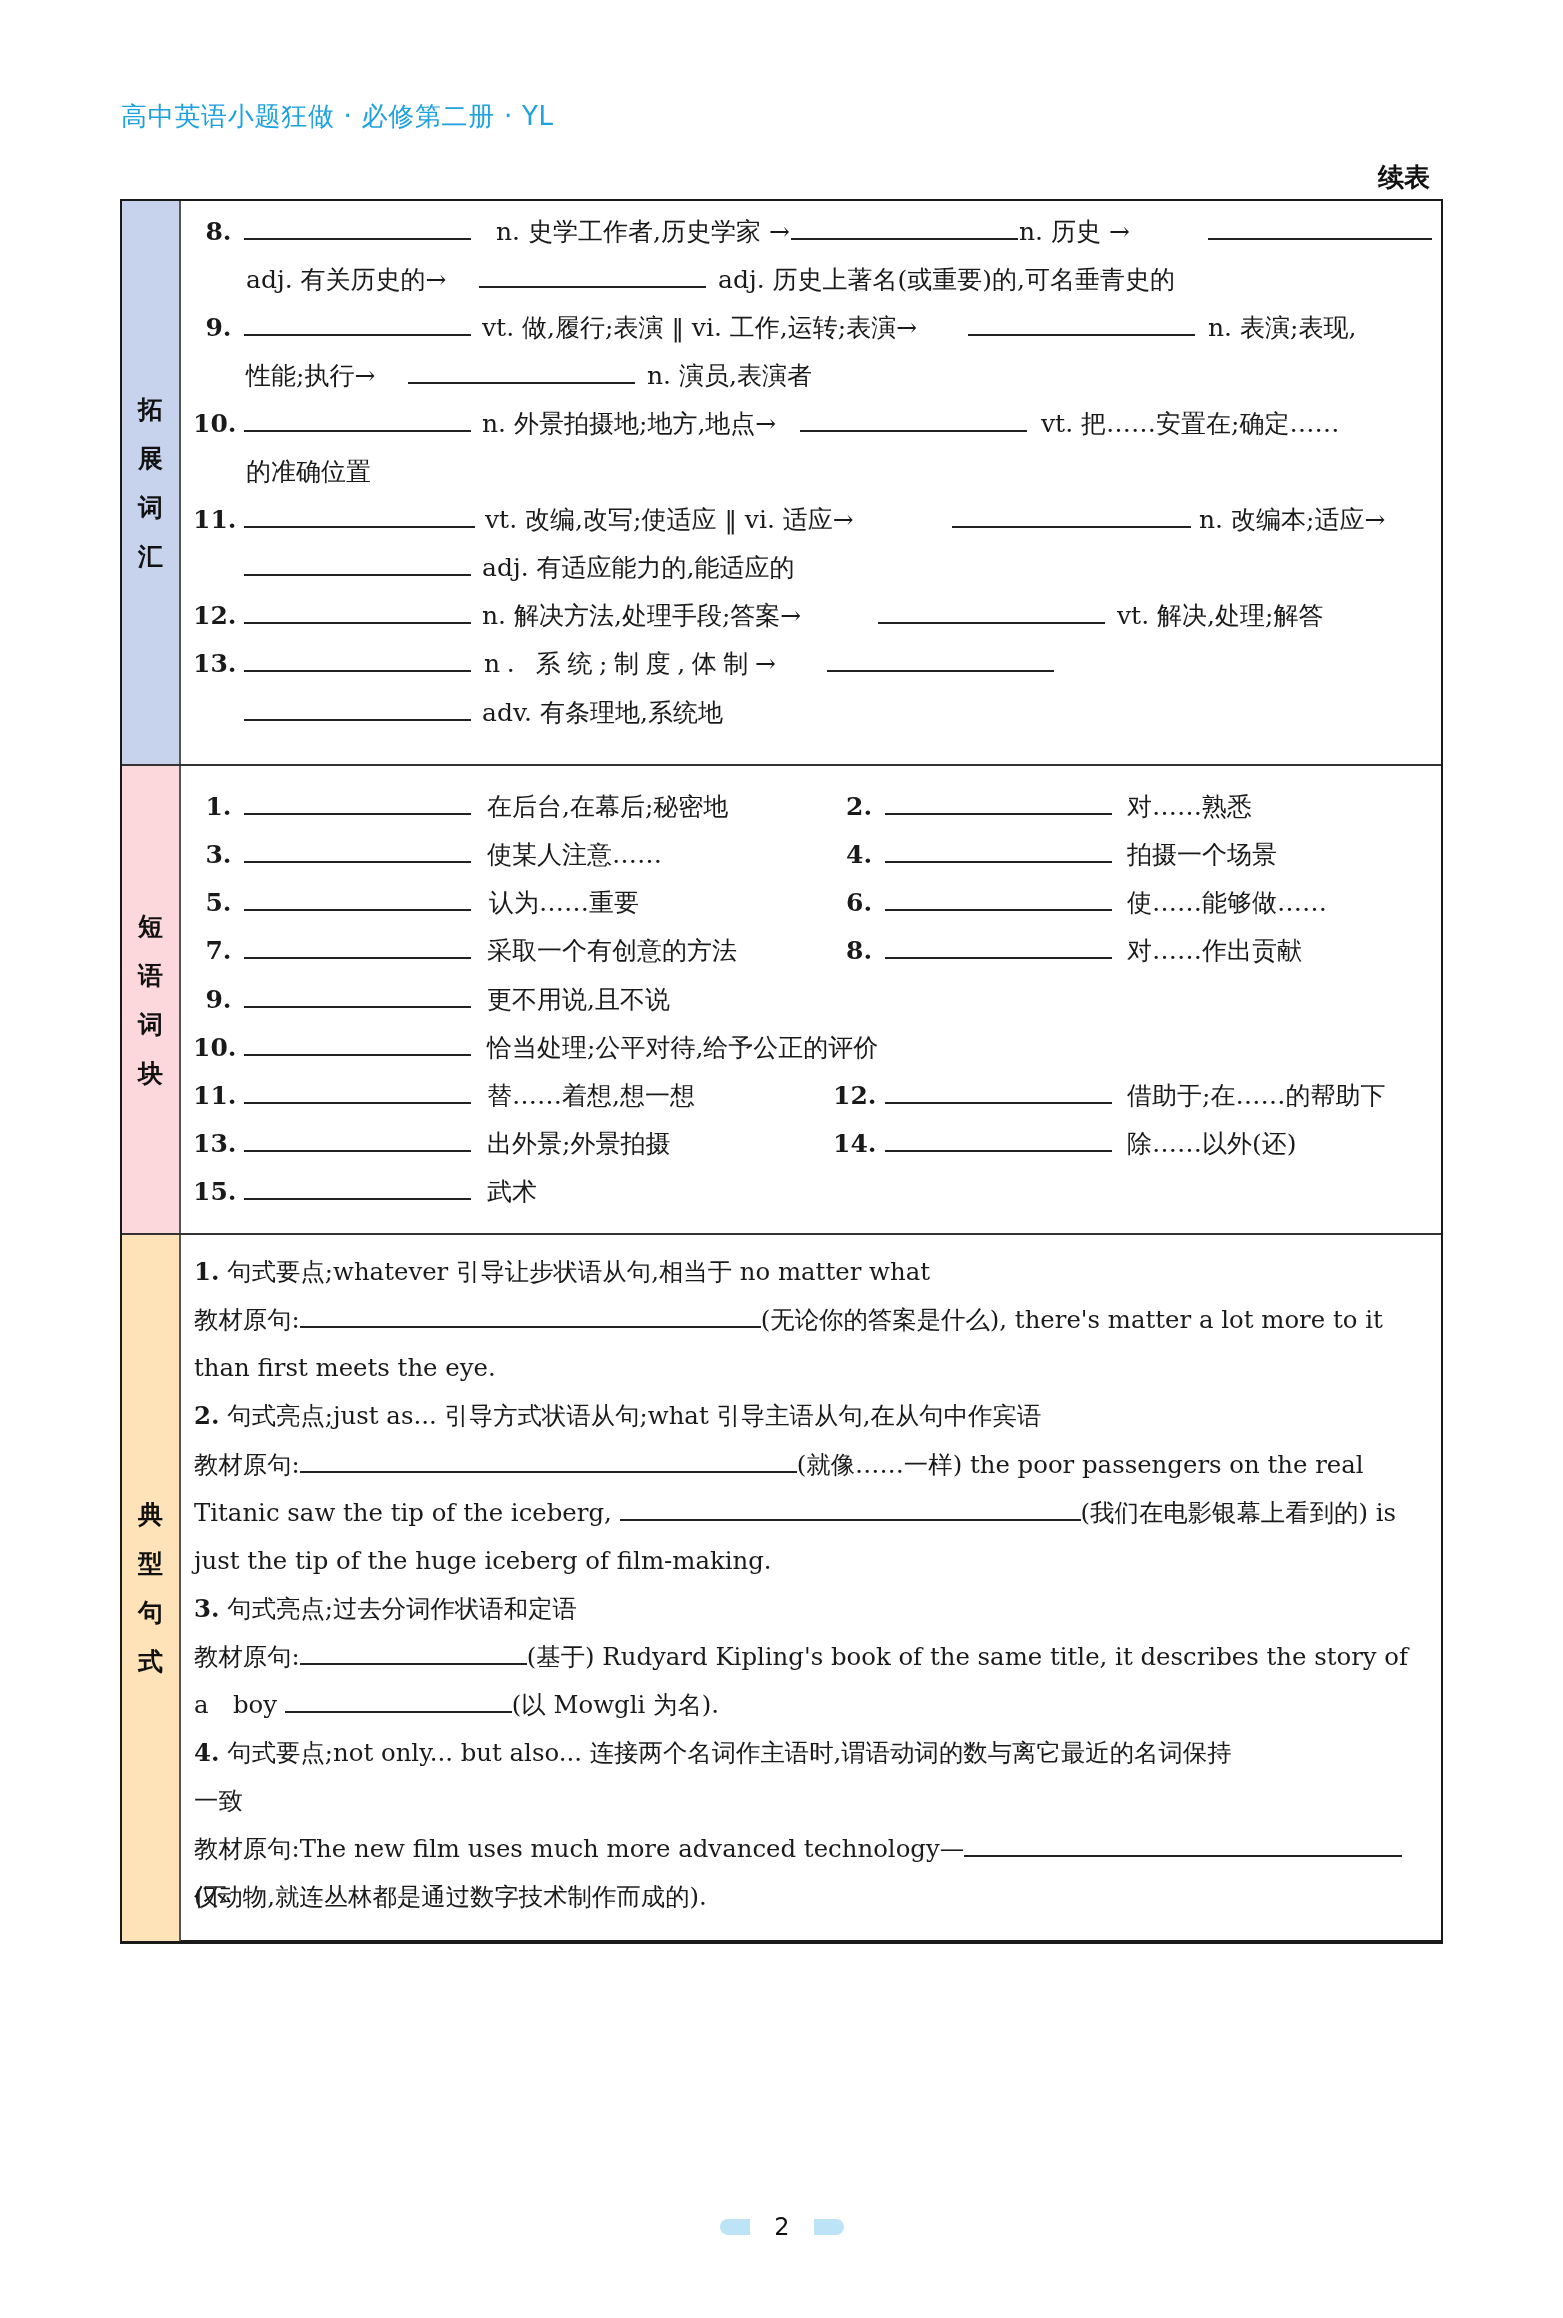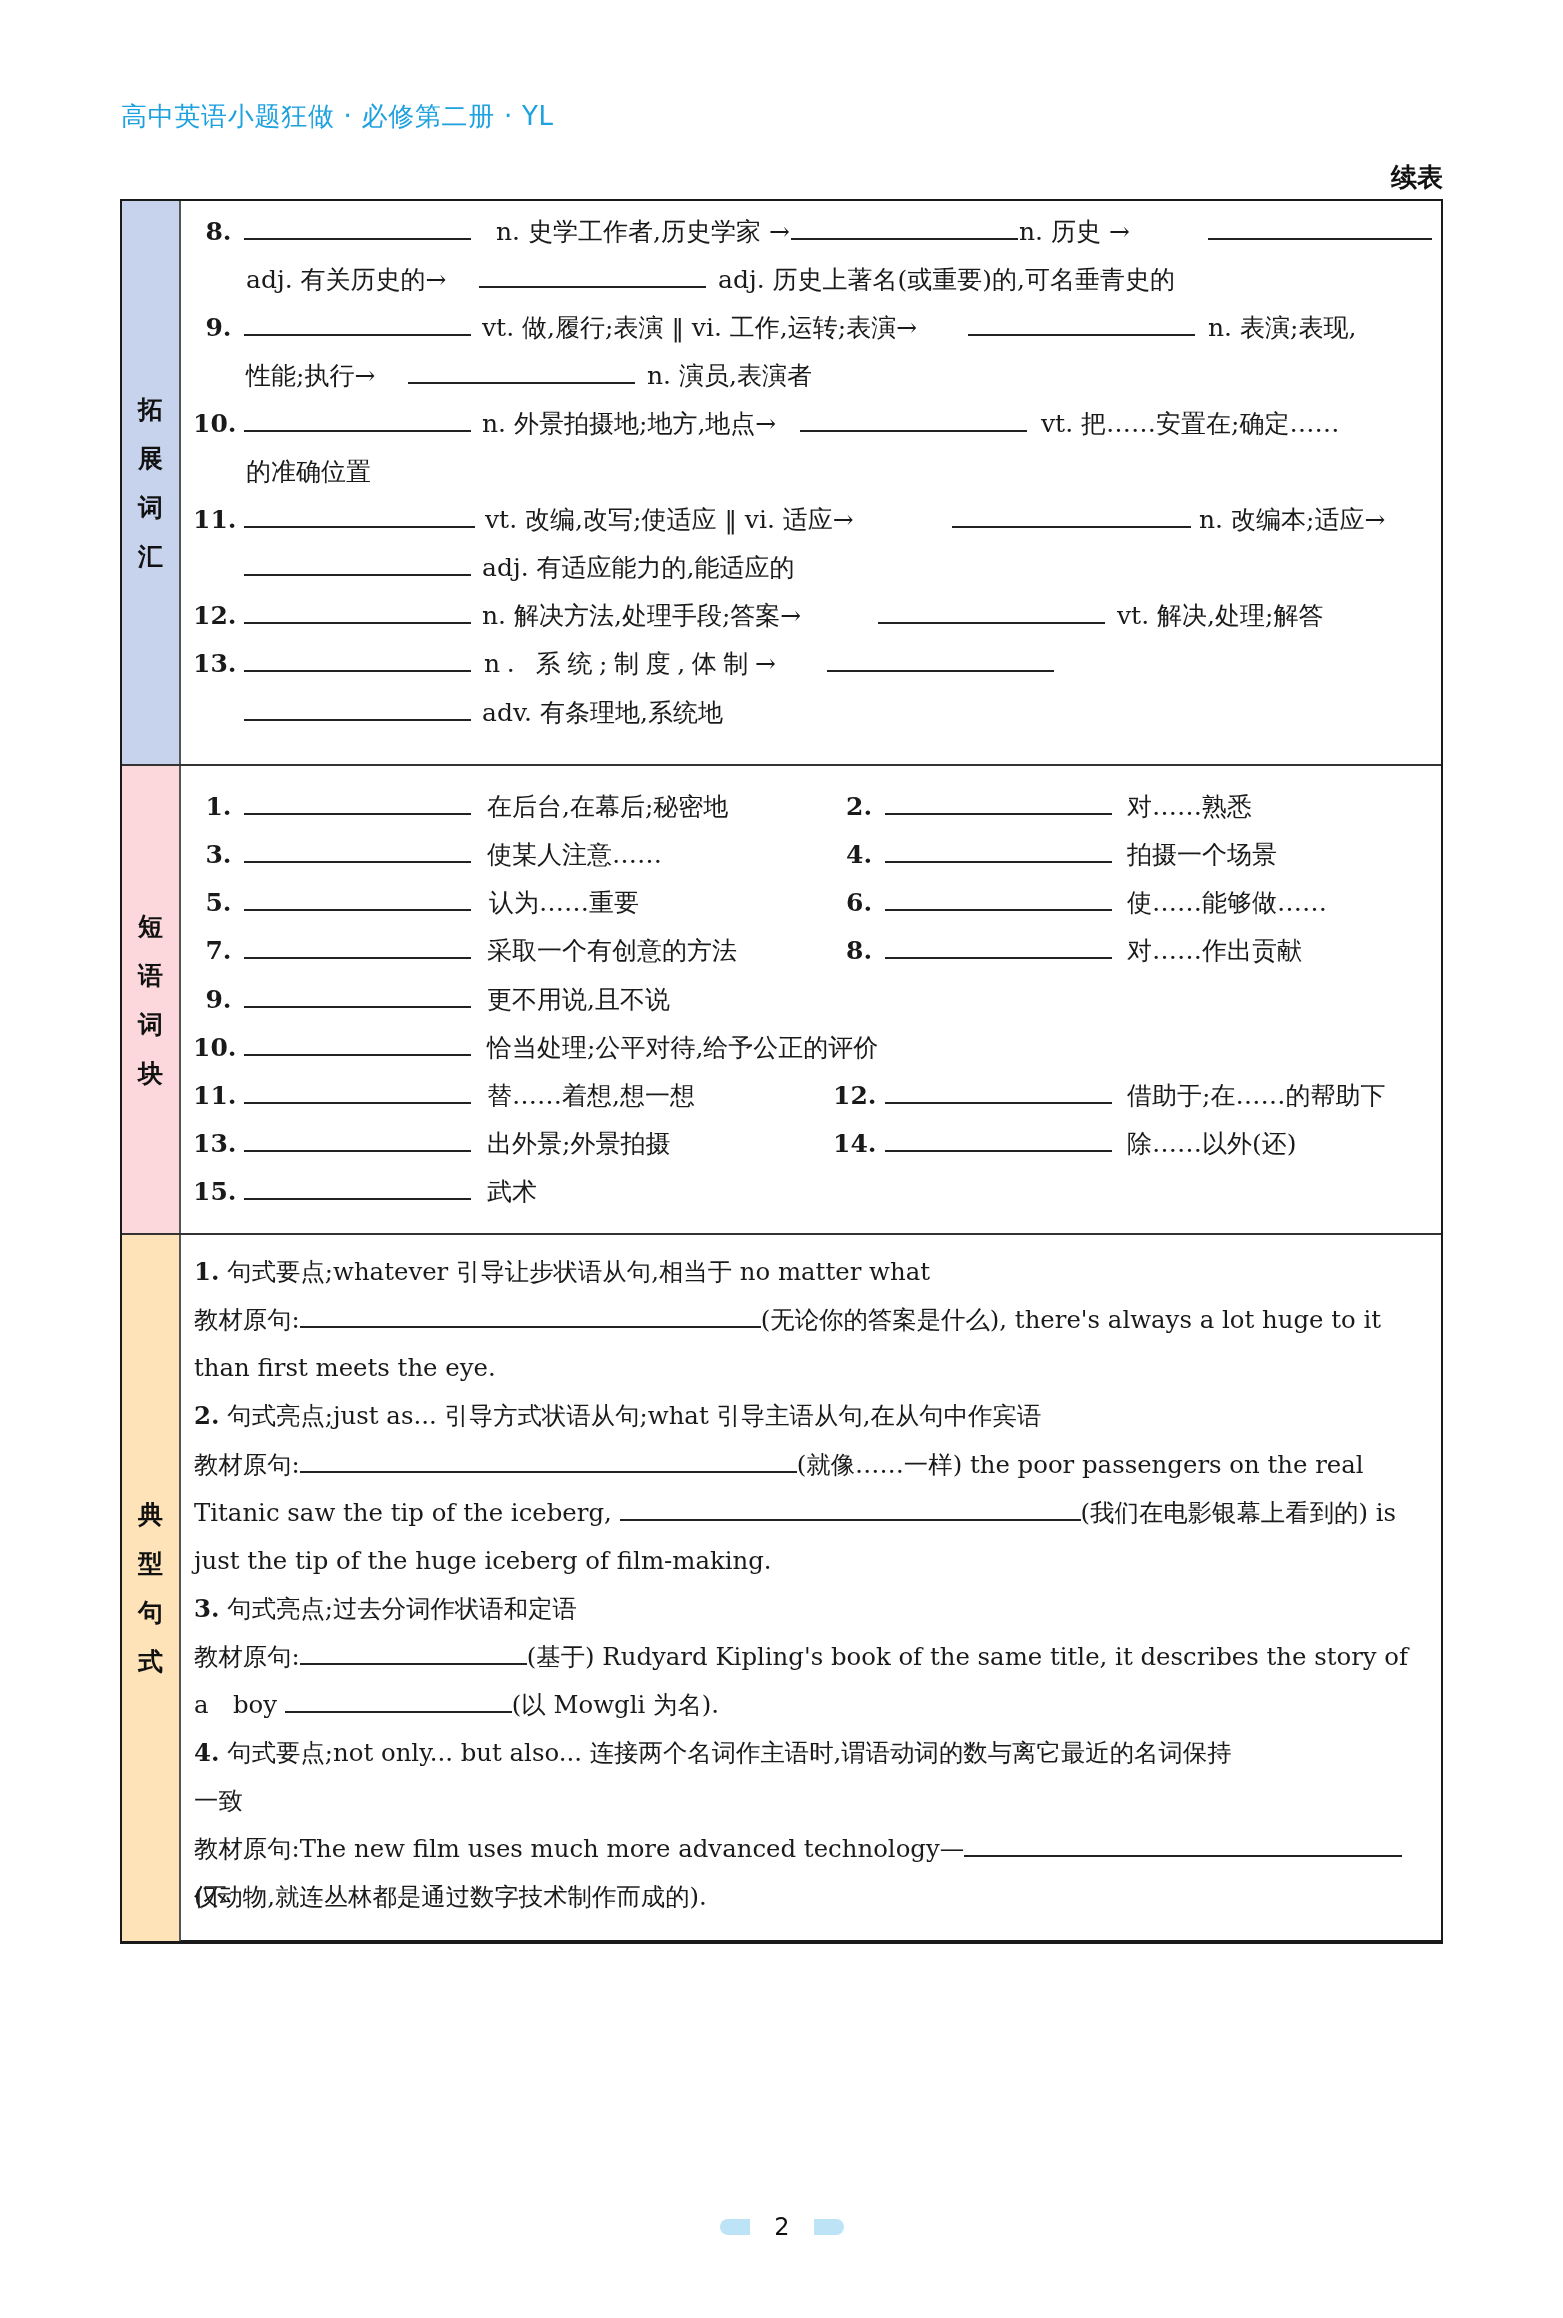--- a/index.html
+++ b/index.html
@@ -1,20 +1,20 @@
 <!DOCTYPE html>
 <html style="font-size:10.5px"><head>
 <meta charset="utf-8">
 <style>
   html, body { margin:0; padding:0; background:#ffffff; }
   body { width:1564px; height:2319px; position:relative; overflow:hidden;
          font-family:"DejaVu Serif","Liberation Serif",serif; color:#1a1a1a; }
   .header-title { position:absolute; left:121px; top:99px; font-family:"DejaVu Sans","Liberation Sans",sans-serif;
                   font-size:26px; color:#1ea1df; letter-spacing:0.7px; }
-  .cont-label { position:absolute; right:121px; top:160px; font-family:"DejaVu Sans","Liberation Sans",sans-serif;
+  .cont-label { position:absolute; right:134px; top:160px; font-family:"DejaVu Sans","Liberation Sans",sans-serif;
                 font-size:26px; font-weight:bold; color:#111; }
   .table { position:absolute; left:120px; top:199px; width:1323px; height:1745px;
            border:2.6px solid #1a1a1a; border-bottom-width:4px; box-sizing:border-box; }
   .section { position:absolute; left:0; width:100%; border-bottom:2px solid #333; box-sizing:border-box; }
   .section:last-child { border-bottom:none; }
   .sec-label { position:absolute; left:0; top:0; bottom:0; width:57px; border-right:2px solid #555;
                display:flex; flex-direction:column; align-items:center; justify-content:center;
                font-family:"DejaVu Sans","Liberation Sans",sans-serif; font-size:25px; font-weight:bold; color:#111; }
   .sec-label span { display:block; margin:8px 0; }
   .sec-body { position:absolute; left:59px; right:0; top:0; bottom:0; }
@@ -199,21 +199,21 @@
       <span>型</span>
       <span>句</span>
       <span>式</span>
     </div>
     <div class="sec-body">
 
       <div class="sent" style="top:13px;">
         <b>1.</b> <span>句式要点;whatever 引导让步状语从句,相当于 no matter what</span>
       </div>
       <div class="sent" style="top:61px;">
-        <span>教材原句:</span><span class="b" style="width:461px;"></span><span>(无论你的答案是什么), there's always a lot huge to it</span>
+        <span>教材原句:</span><span class="b" style="width:461px;"></span><span>(无论你的答案是什么), there's matter a lot more to it</span>
       </div>
       <div class="sent" style="top:109px;">
         <span>than first meets the eye.</span>
       </div>
 
       <div class="sent" style="top:157px;">
         <b>2.</b> <span>句式亮点;just as... 引导方式状语从句;what 引导主语从句,在从句中作宾语</span>
       </div>
       <div class="sent" style="top:206px;">
         <span>教材原句:</span><span class="b" style="width:497px;"></span><span>(就像……一样) the poor passengers on the real</span>

